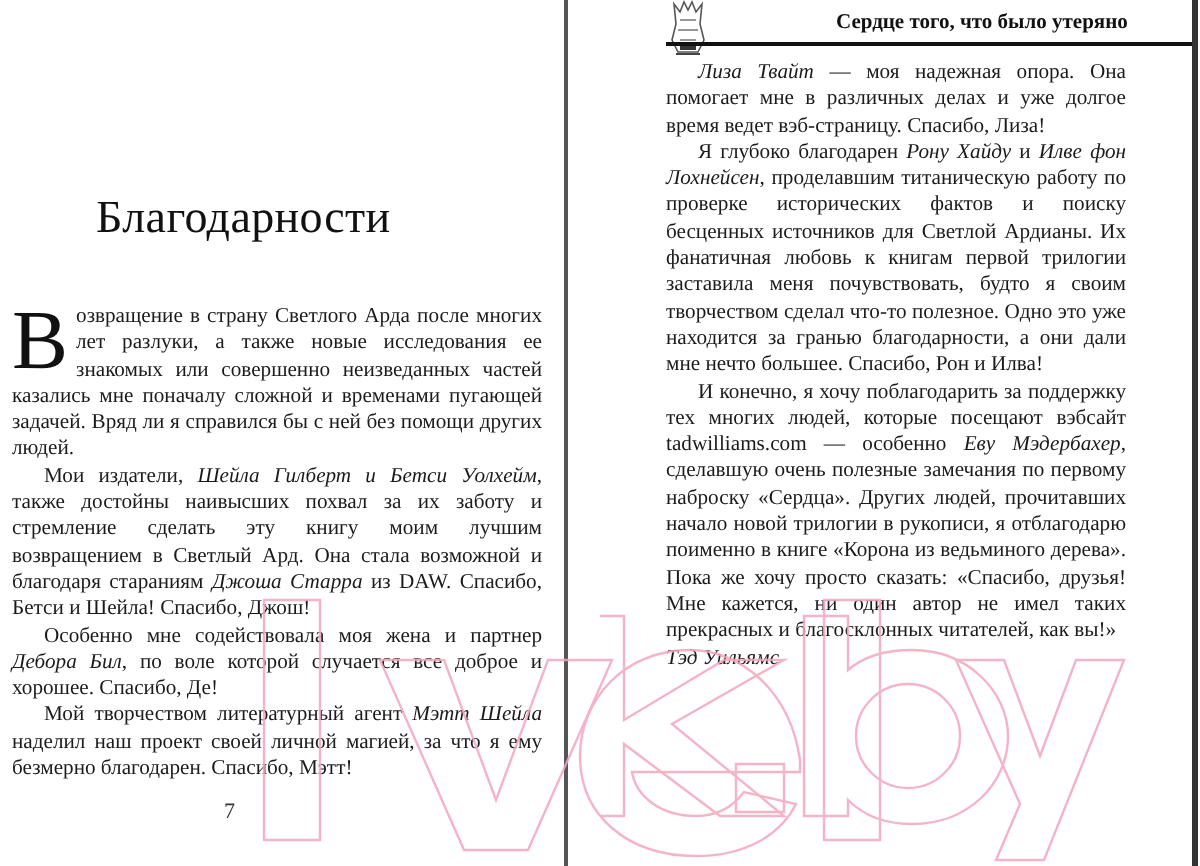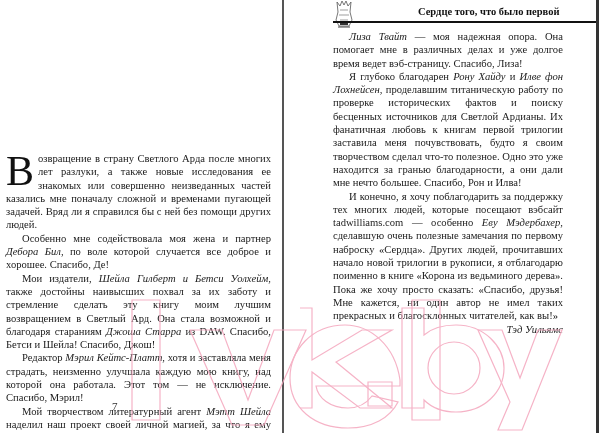--- a/index.html
+++ b/index.html
@@ -15,39 +15,37 @@
   .left-body { position:absolute; left:6px; top:152px; width:265px; }
   .right-body { position:absolute; left:333px; top:30px; width:230px; }
   .para { margin:0; text-indent:16px; }
   .para.noindent { text-indent:0; }
   .dropcap { float:left; font-family:"Liberation Serif", serif; font-size:42px; line-height:34px; margin:2px 4px 0 0; color:#111; }
   em { font-style:italic; }
   .page-number { position:absolute; left:112px; top:400px; font-family:"Liberation Serif", serif; font-size:11px; color:#333; }
   .header { position:absolute; left:333px; top:3px; width:263px; height:18px; border-bottom:2px solid #111; }
   .header-title { position:absolute; left:85px; top:3px; font-family:"Liberation Serif", serif; font-weight:bold; font-size:10.5px; color:#111; white-space:nowrap; }
   .emblem { position:absolute; left:334px; top:0px; width:20px; height:30px; }
-  .signature { text-align:right; font-style:italic; margin:0; }
+  .signature { font-style:italic; margin:0; }
   .watermark { position:absolute; left:0; top:0; width:600px; height:433px; pointer-events:none; }
 </style>
 </head>
 <body>
 
 <div class="page page-left">
+  <div class="title">Благодарности</div>
   <div class="left-body text">
     <p class="para noindent">
       <span class="dropcap">В</span><span>озвращение в страну Светлого Арда после многих лет разлуки, а также новые исследования ее знакомых или совершенно неизведанных частей казались мне поначалу сложной и временами пугающей задачей. Вряд ли я справился бы с ней без помощи других людей.</span>
     </p>
     <p class="para">
-      <span>Особенно мне содействовала моя жена и партнер </span><em>Дебора Бил</em><span>, по воле которой случается все доброе и хорошее. Спасибо, Де!</span>
-    </p>
-    <p class="para">
       <span>Мои издатели, </span><em>Шейла Гилберт и Бетси Уолхейм</em><span>, также достойны наивысших похвал за их заботу и стремление сделать эту книгу моим лучшим возвращением в Светлый Ард. Она стала возможной и благодаря стараниям </span><em>Джоша Старра</em><span> из DAW. Спасибо, Бетси и Шейла! Спасибо, Джош!</span>
     </p>
     <p class="para">
-      <span>Редактор </span><em>Мэрил Кейтс-Платт</em><span>, хотя и заставляла меня страдать, неизменно улучшала каждую мою книгу, над которой она работала. Этот том — не исключение. Спасибо, Мэрил!</span>
+      <span>Особенно мне содействовала моя жена и партнер </span><em>Дебора Бил</em><span>, по воле которой случается все доброе и хорошее. Спасибо, Де!</span>
     </p>
     <p class="para">
       <span>Мой творчеством литературный агент </span><em>Мэтт Шейла</em><span> наделил наш проект своей личной магией, за что я ему безмерно благодарен. Спасибо, Мэтт!</span>
     </p>
   </div>
   <div class="page-number">7</div>
 </div>
 
 <div class="divider-left"></div>
 <div class="gutter"></div>
@@ -55,21 +53,21 @@
 <div class="page page-right"></div>
 
 <svg class="emblem" viewBox="0 0 20 30">
   <path d="M3 2 L6 6 L8 1 L10 5 L12 1 L14 6 L17 2 L16 12 L18 20 L15 26 L5 26 L2 20 L4 12 Z" fill="none" stroke="#555" stroke-width="0.8"></path>
   <path d="M6 10 L14 10 M5 15 L15 15 M6 20 L14 20" stroke="#777" stroke-width="0.7"></path>
   <rect x="6" y="22" width="8" height="3" fill="#333"></rect>
   <path d="M4 27 L16 27" stroke="#444" stroke-width="1"></path>
 </svg>
 
 <div class="header">
-  <span class="header-title">Сердце того, что было первой</span>
+  <span class="header-title">Сердце того, что было утеряно</span>
 </div>
 
 <div class="right-body text">
   <p class="para">
     <em>Лиза Твайт</em><span> — моя надежная опора. Она помогает мне в различных делах и уже долгое время ведет вэб-страницу. Спасибо, Лиза!</span>
   </p>
   <p class="para">
     <span>Я глубоко благодарен </span><em>Рону Хайду</em><span> и </span><em>Илве фон Лохнейсен</em><span>, проделавшим титаническую работу по проверке исторических фактов и поиску бесценных источников для Светлой Ардианы. Их фанатичная любовь к книгам первой трилогии заставила меня почувствовать, будто я своим творчеством сделал что-то полезное. Одно это уже находится за гранью благодарности, а они дали мне нечто большее. Спасибо, Рон и Илва!</span>
   </p>
   <p class="para">

